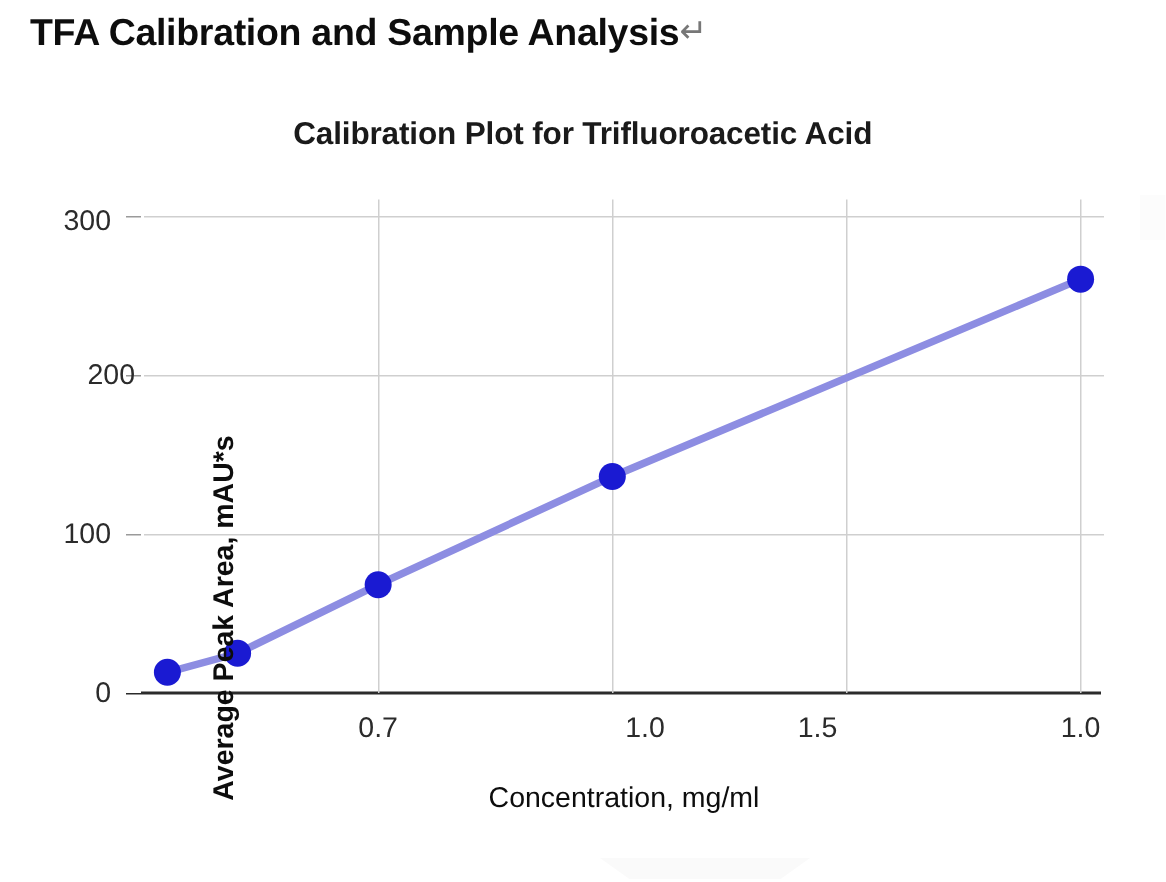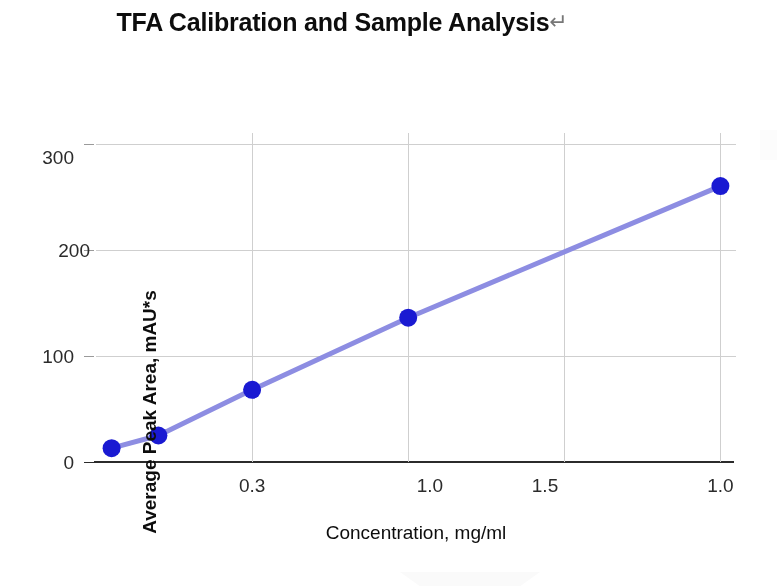--- a/index.html
+++ b/index.html
@@ -19,26 +19,26 @@
     left: 0; top: 0;
     width: 777px;
     height: 588px;
     background: #ffffff;
   }
   
   .doc-title {
     position: absolute;
     left: 0; top: 8px;
     width: 684px;
-    text-align: center;
     font-size: 25px;
     font-weight: bold;
     color: #0d0d0d;
     letter-spacing: -0.2px;
     white-space: nowrap;
+    padding-left: 20px;
   }
   .doc-title .pilcrow {
     font-weight: normal;
     font-size: 22px;
     color: #777;
     vertical-align: 2px;
   }
   .chart-title {
     position: absolute;
     left: 0; top: 78px;
@@ -173,20 +173,21 @@
 </style>
 </head>
 <body>
 
 <div id="page">
 
   <div class="doc-title"><span>TFA Calibration and Sample Analysis</span><span class="pilcrow">↵</span></div>
 
   <div id="chart">
 
+    <div class="chart-title">Calibration Plot for Trifluoroacetic Acid</div>
 
     <div class="x-axis-line"></div>
 
     <div class="plot-area">
         <div class="grid-v" style="left: 624.39px;"></div>
         <div class="grid-v" style="left: 468.293px;"></div>
         <div class="grid-v" style="left: 312.195px;"></div>
         <div class="grid-v" style="left: 156.098px;"></div>
         <div class="grid-h" style="top: 10.6129px;"></div>
         <div class="grid-h" style="top: 116.742px;"></div>
@@ -206,22 +207,22 @@
     </div>
 
     <div class="x-axis-title">Concentration, mg/ml</div>
   <div class="tick-h" style="left: 84px; top: 462px; background: rgb(43, 43, 43);"></div>
       <div class="ylabel-tick" style="left: 14px; top: 453px;">0</div>
       <div class="tick-h" style="left: 84px; top: 355.871px; background: rgb(154, 154, 154);"></div>
       <div class="ylabel-tick" style="left: 14px; top: 346.871px;">100</div>
       <div class="tick-h" style="left: 84px; top: 249.742px; background: rgb(154, 154, 154);"></div>
       <div class="ylabel-tick" style="left: 30px; top: 240.742px;">200</div>
       <div class="tick-h" style="left: 84px; top: 143.613px; background: rgb(154, 154, 154);"></div>
-      <div class="ylabel-tick" style="left: 14px; top: 148px;">300</div>
-      <div class="xlabel-tick" style="left: 217.098px; top: 476px;">0.3</div>
+      <div class="ylabel-tick" style="left: 14px; top: 138px;">300</div>
+      <div class="xlabel-tick" style="left: 217.098px; top: 476px;">0.7</div>
       <div class="xlabel-tick" style="left: 373.195px; top: 476px; text-align: right;">1.0</div>
       <div class="xlabel-tick" style="left: 510px; top: 476px;">1.5</div>
       <div class="xlabel-tick" style="left: 685.39px; top: 476px;">1.0</div>
     </div>
 
   <div class="artifact-edge"></div>
   <div class="artifact-shadow"></div>
 </div>
 
 </body></html>

